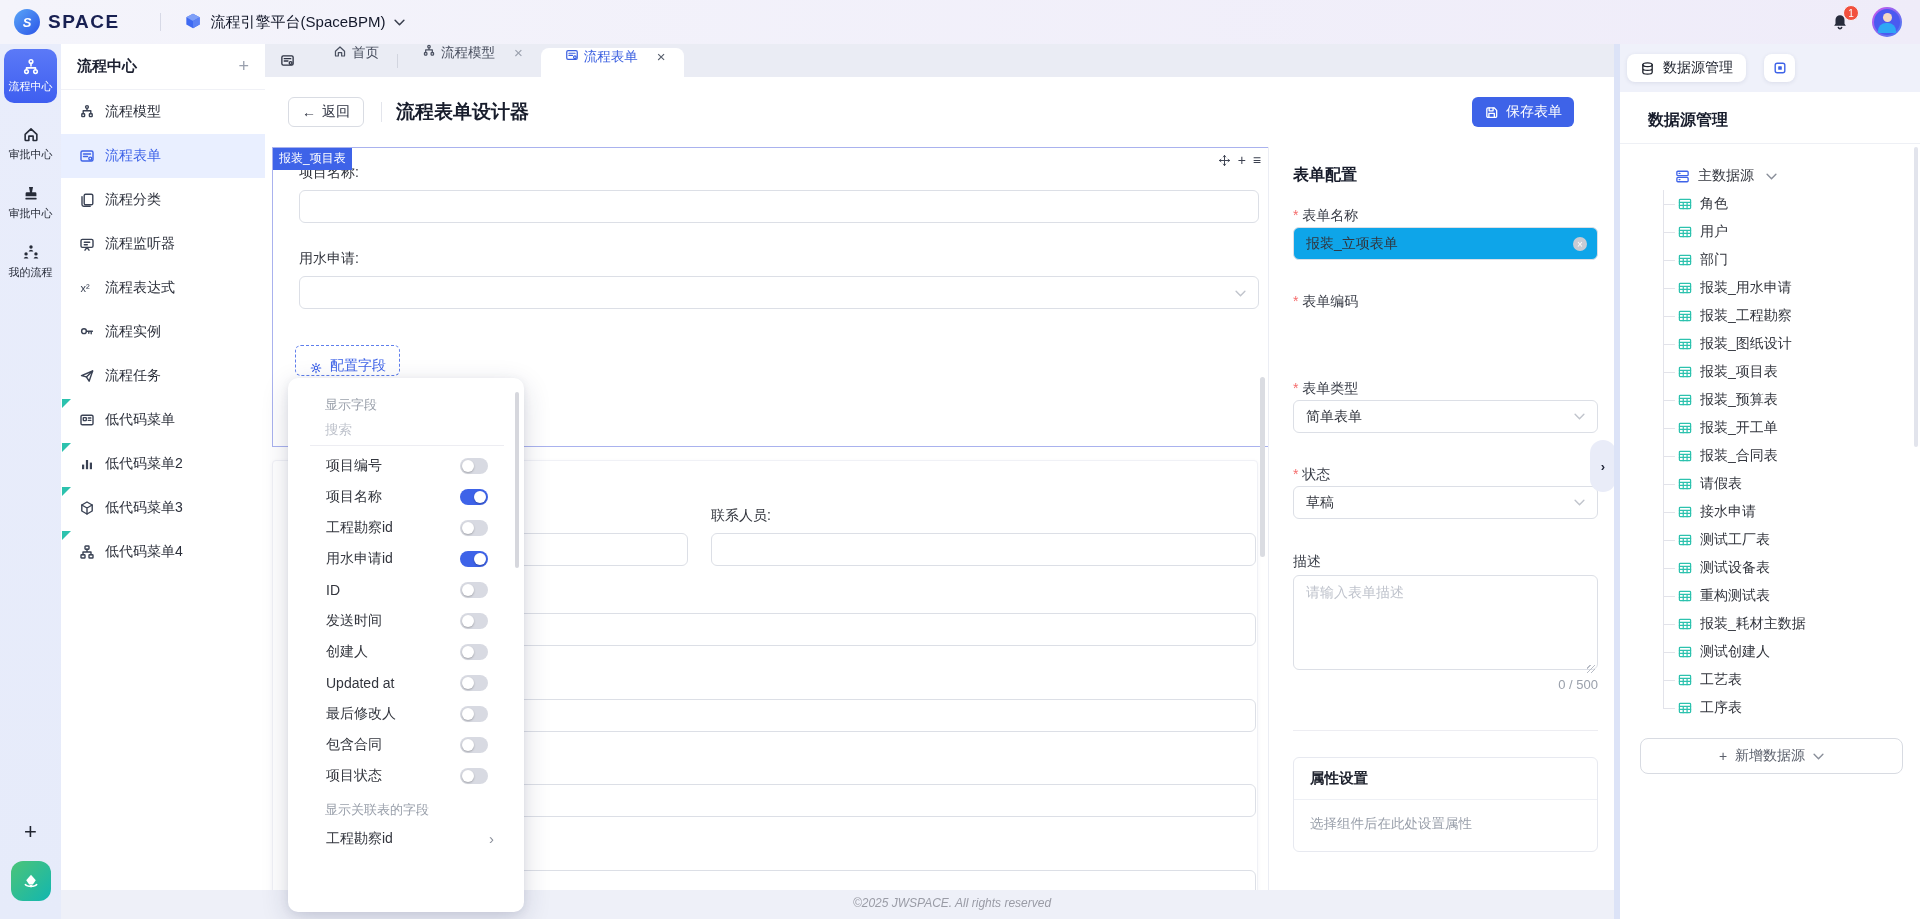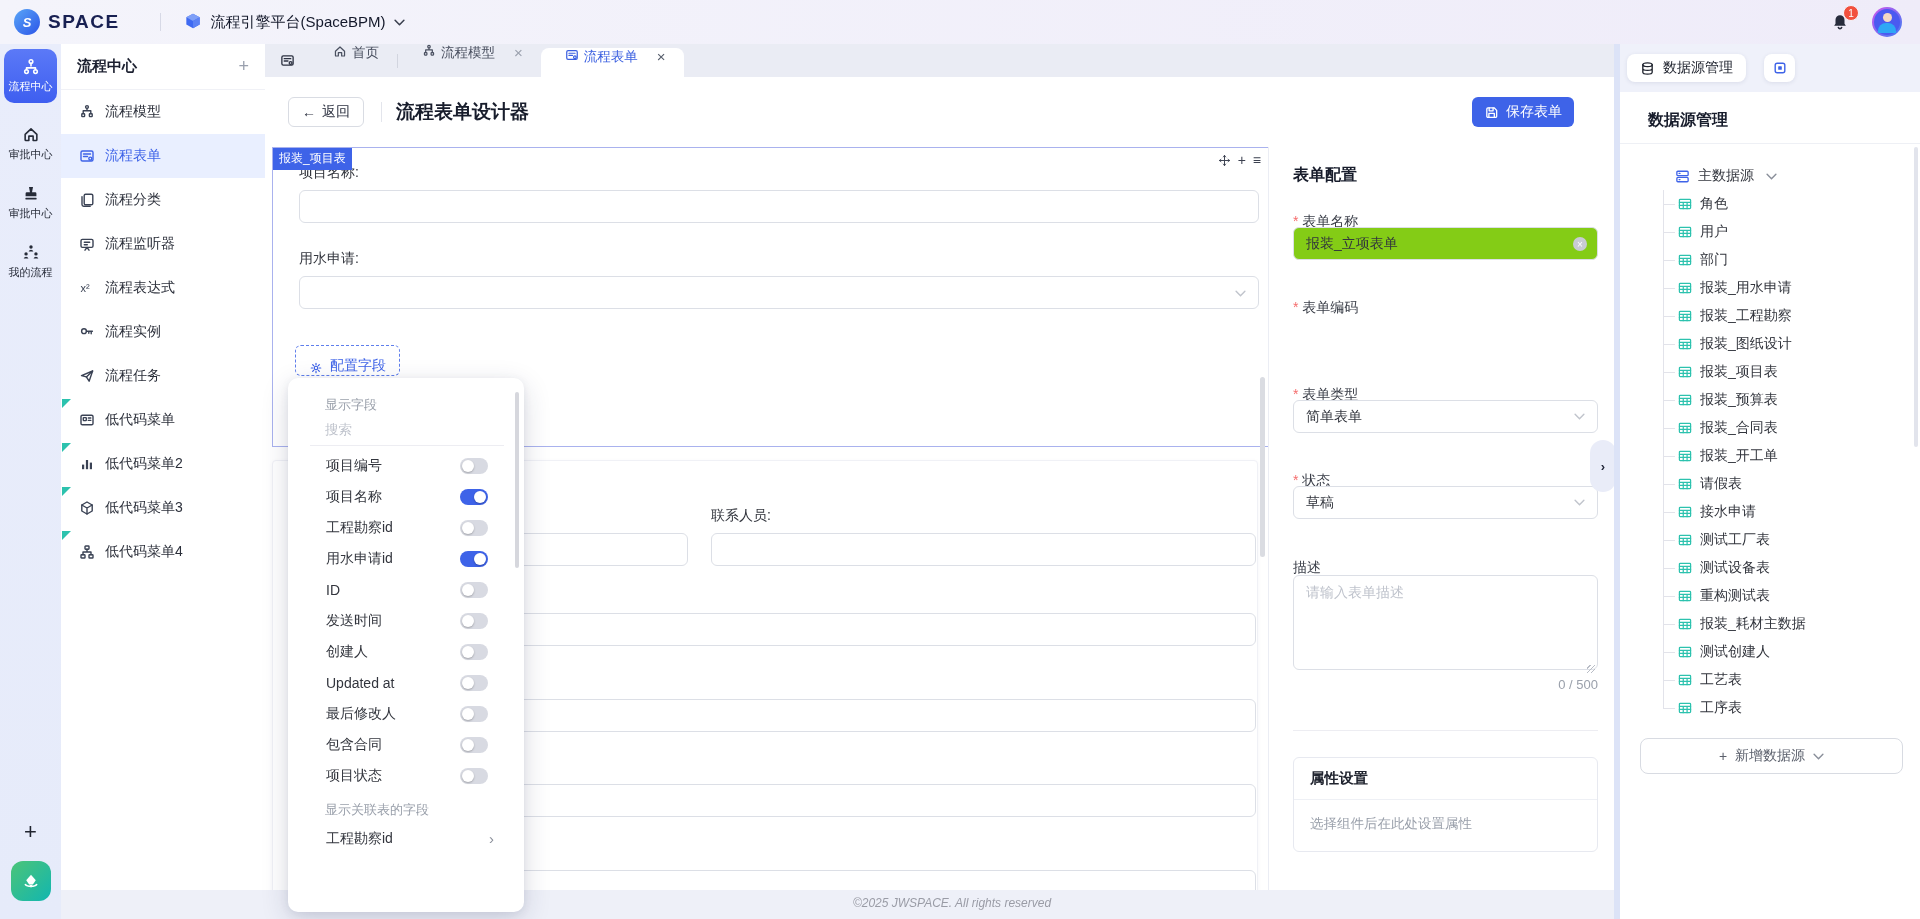--- a/index.html
+++ b/index.html
@@ -83,23 +83,23 @@
   .drow.on .switch{background:#3e63e8}
   .drow.on .knob{left:14px}
   .dd-sub{font-size:13px;color:#9aa0ab;padding:10px 0 4px 37px}
   .dd-rel{height:31px;display:flex;align-items:center;justify-content:space-between;padding:0 30px 0 38px;font-size:14px;color:#32353d;cursor:pointer}
   .dd-rel .arrow{color:#8a8f9a;font-size:15px}
   .dd-scroll{position:absolute;right:5px;top:14px;width:4px;height:176px;border-radius:2px;background:#d6d7dd;cursor:pointer}
 
   
   .config{position:absolute;left:1268px;top:147px;width:384px;height:743px;background:#fff;border-left:1px solid #ebedf4;z-index:6;padding:0 0 0 24px}
   .cfg-title{font-size:16px;font-weight:bold;color:#181d2c;margin-top:18px}
-  .clabel{font-size:14px;color:#3a3e48;margin-top:12px;position:absolute;left:24px}
+  .clabel{font-size:14px;color:#3a3e48;margin-top:6px;position:absolute;left:24px}
   .clabel.req::before{content:"* ";color:#f56c6c}
-  .cinp{position:absolute;left:24px;width:305px;height:33px;border:1px solid #dcdfe6;border-radius:6px;background:#84cc16;font-size:14px;color:#32353d;padding:0 30px 0 12px;outline:none;font-family:inherit}
+  .cinp{position:absolute;left:24px;width:305px;height:33px;border:1px solid #dcdfe6;border-radius:6px;background:#0ea5e9;font-size:14px;color:#32353d;padding:0 30px 0 12px;outline:none;font-family:inherit}
   .cinp:disabled{background:#f5f7fa;color:#a8abb2;border-color:#e4e7ed}
   .csel{position:absolute;left:24px;width:305px;height:33px;border:1px solid #dcdfe6;border-radius:6px;background:#fff;font-size:14px;color:#32353d;display:flex;align-items:center;padding:0 12px;cursor:pointer}
   .csel .chev{margin-left:auto;color:#c0c4cc}
   .clear-ic{position:absolute;left:304px;width:14px;height:14px;border-radius:50%;background:#c8cbd4;color:#fff;font-size:10px;display:flex;align-items:center;justify-content:center;cursor:pointer}
   .ctext{position:absolute;left:24px;width:305px;height:95px;border:1px solid #dcdfe6;border-radius:6px;font-size:14px;color:#32353d;padding:8px 12px;outline:none;resize:none;font-family:inherit}
   .ctext::placeholder{color:#bfc3cc}
   .ctext-handle{position:absolute;left:318px;top:518px;width:8px;height:8px;background:repeating-linear-gradient(135deg,transparent 0 2px,#b9bdc6 2px 3px)}
   .counter{position:absolute;left:24px;width:305px;text-align:right;font-size:13px;color:#9aa0ab}
   .cfg-div{position:absolute;left:24px;width:305px;height:1px;background:#ededf2}
   .props{position:absolute;left:24px;top:610px;width:305px;border:1px solid #e7e9f0;border-radius:6px;background:#fff}
@@ -591,28 +591,28 @@
               <rect x="1.6" y="2.6" width="12.8" height="10.8" rx="1"></rect>
               <path d="M1.6 6.1h12.8M1.6 9.6h12.8M6 6.1v7.3M10.4 6.1v7.3"></path>
             </svg>
             <span>报装_预算表</span>
           </div>
           <div class="trow">
             <svg width="14" height="14" viewBox="0 0 16 16" class="ic" style="stroke:#2cc2ae;flex:0 0 auto">
               <rect x="1.6" y="2.6" width="12.8" height="10.8" rx="1"></rect>
               <path d="M1.6 6.1h12.8M1.6 9.6h12.8M6 6.1v7.3M10.4 6.1v7.3"></path>
             </svg>
+            <span>报装_开工单</span>
+          </div>
+          <div class="trow">
+            <svg width="14" height="14" viewBox="0 0 16 16" class="ic" style="stroke:#2cc2ae;flex:0 0 auto">
+              <rect x="1.6" y="2.6" width="12.8" height="10.8" rx="1"></rect>
+              <path d="M1.6 6.1h12.8M1.6 9.6h12.8M6 6.1v7.3M10.4 6.1v7.3"></path>
+            </svg>
             <span>报装_合同表</span>
-          </div>
-          <div class="trow">
-            <svg width="14" height="14" viewBox="0 0 16 16" class="ic" style="stroke:#2cc2ae;flex:0 0 auto">
-              <rect x="1.6" y="2.6" width="12.8" height="10.8" rx="1"></rect>
-              <path d="M1.6 6.1h12.8M1.6 9.6h12.8M6 6.1v7.3M10.4 6.1v7.3"></path>
-            </svg>
-            <span>报装_开工单</span>
           </div>
           <div class="trow">
             <svg width="14" height="14" viewBox="0 0 16 16" class="ic" style="stroke:#2cc2ae;flex:0 0 auto">
               <rect x="1.6" y="2.6" width="12.8" height="10.8" rx="1"></rect>
               <path d="M1.6 6.1h12.8M1.6 9.6h12.8M6 6.1v7.3M10.4 6.1v7.3"></path>
             </svg>
             <span>请假表</span>
           </div>
           <div class="trow">
             <svg width="14" height="14" viewBox="0 0 16 16" class="ic" style="stroke:#2cc2ae;flex:0 0 auto">

